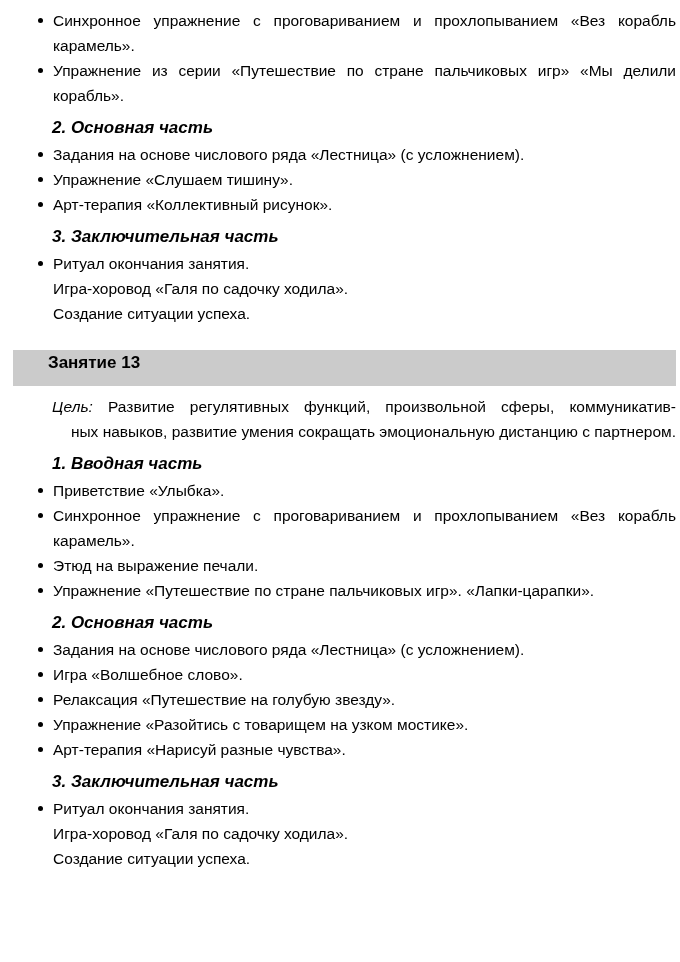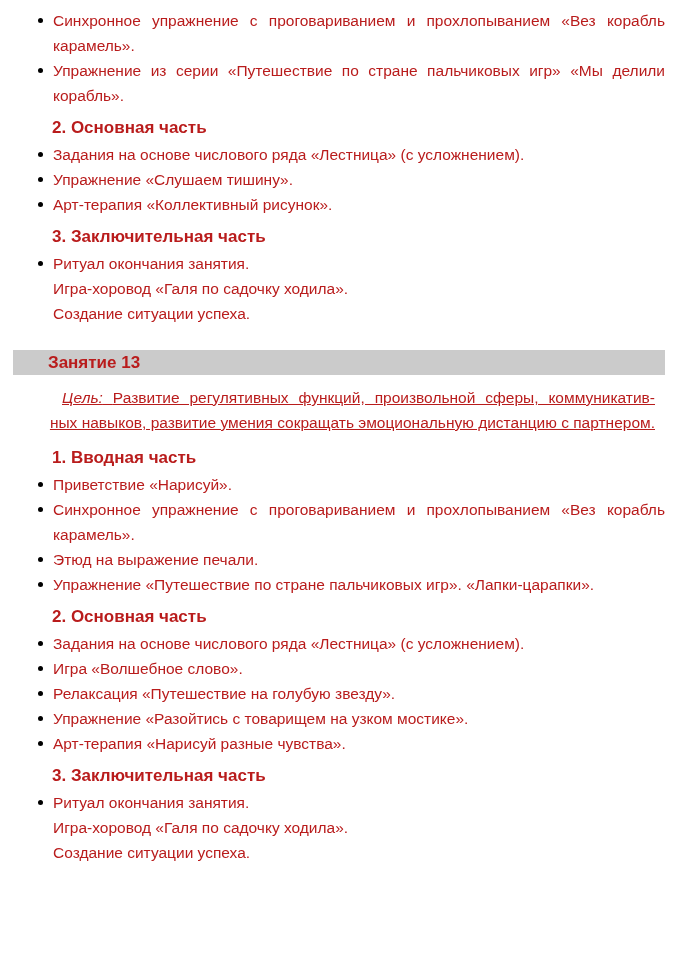--- a/index.html
+++ b/index.html
@@ -2,25 +2,25 @@
 <html><head>
 <meta charset="utf-8">
 <style>
   html, body { margin: 0; padding: 0; background: #ffffff; }
   .page {
     position: relative;
     width: 680px;
     height: 962px;
     box-sizing: border-box;
     background: #ffffff;
-    color: #b91c1c;
+    color: #000000;
     font-family: "Liberation Sans", sans-serif;
     font-size: 15.5px;
     line-height: 25px;
-    padding: 8px 15px 0 5px;
+    padding: 8px 4px 0 5px;
     overflow: hidden;
   }
   .li {
     position: relative;
     padding-left: 48px;
   }
   .dot {
     position: absolute;
     left: 33px;
     top: 10px;
@@ -33,31 +33,32 @@
     text-align: justify;
     text-align-last: justify;
   }
   .lline { text-align: left; }
   .heading {
     font-weight: bold;
     font-size: 17px;
     line-height: 25px;
     padding-left: 47px;
     margin: 7px 0 2px 0;
+    font-style: italic;
   }
   .banner {
     margin: 24px 0 8px 8px;
-    height: 25px;
+    height: 36px;
     line-height: 25px;
     font-weight: bold;
     font-size: 17px;
     padding-left: 35px;
     box-sizing: border-box;
   }
-  .goal { margin: 10px; text-decoration: underline; }
+  .goal { margin: 0; }
   .goal-l1 {
     text-indent: 47px;
     text-align: justify;
     text-align-last: justify;
   }
   .goal-l2 { text-align: right; }
   .italic { font-style: italic; }
 </style>
 </head>
 <body>
@@ -111,21 +112,21 @@
 
     <div class="goal">
       <div class="goal-l1"><span class="italic">Цель:</span> <span>Развитие регулятивных функций, произвольной сферы, коммуникатив-</span></div>
       <div class="goal-l2">ных навыков, развитие умения сокращать эмоциональную дистанцию с партнером.</div>
     </div>
 
     <div class="heading">1. Вводная часть</div>
 
     <div class="li">
       <span class="dot"></span>
-      <div class="lline">Приветствие «Нарисуй».</div>
+      <div class="lline">Приветствие «Улыбка».</div>
     </div>
 
     <div class="li">
       <span class="dot"></span>
       <div class="jline">Синхронное упражнение с проговариванием и прохлопыванием «Вез корабль</div>
       <div class="lline">карамель».</div>
     </div>
 
     <div class="li">
       <span class="dot"></span>

